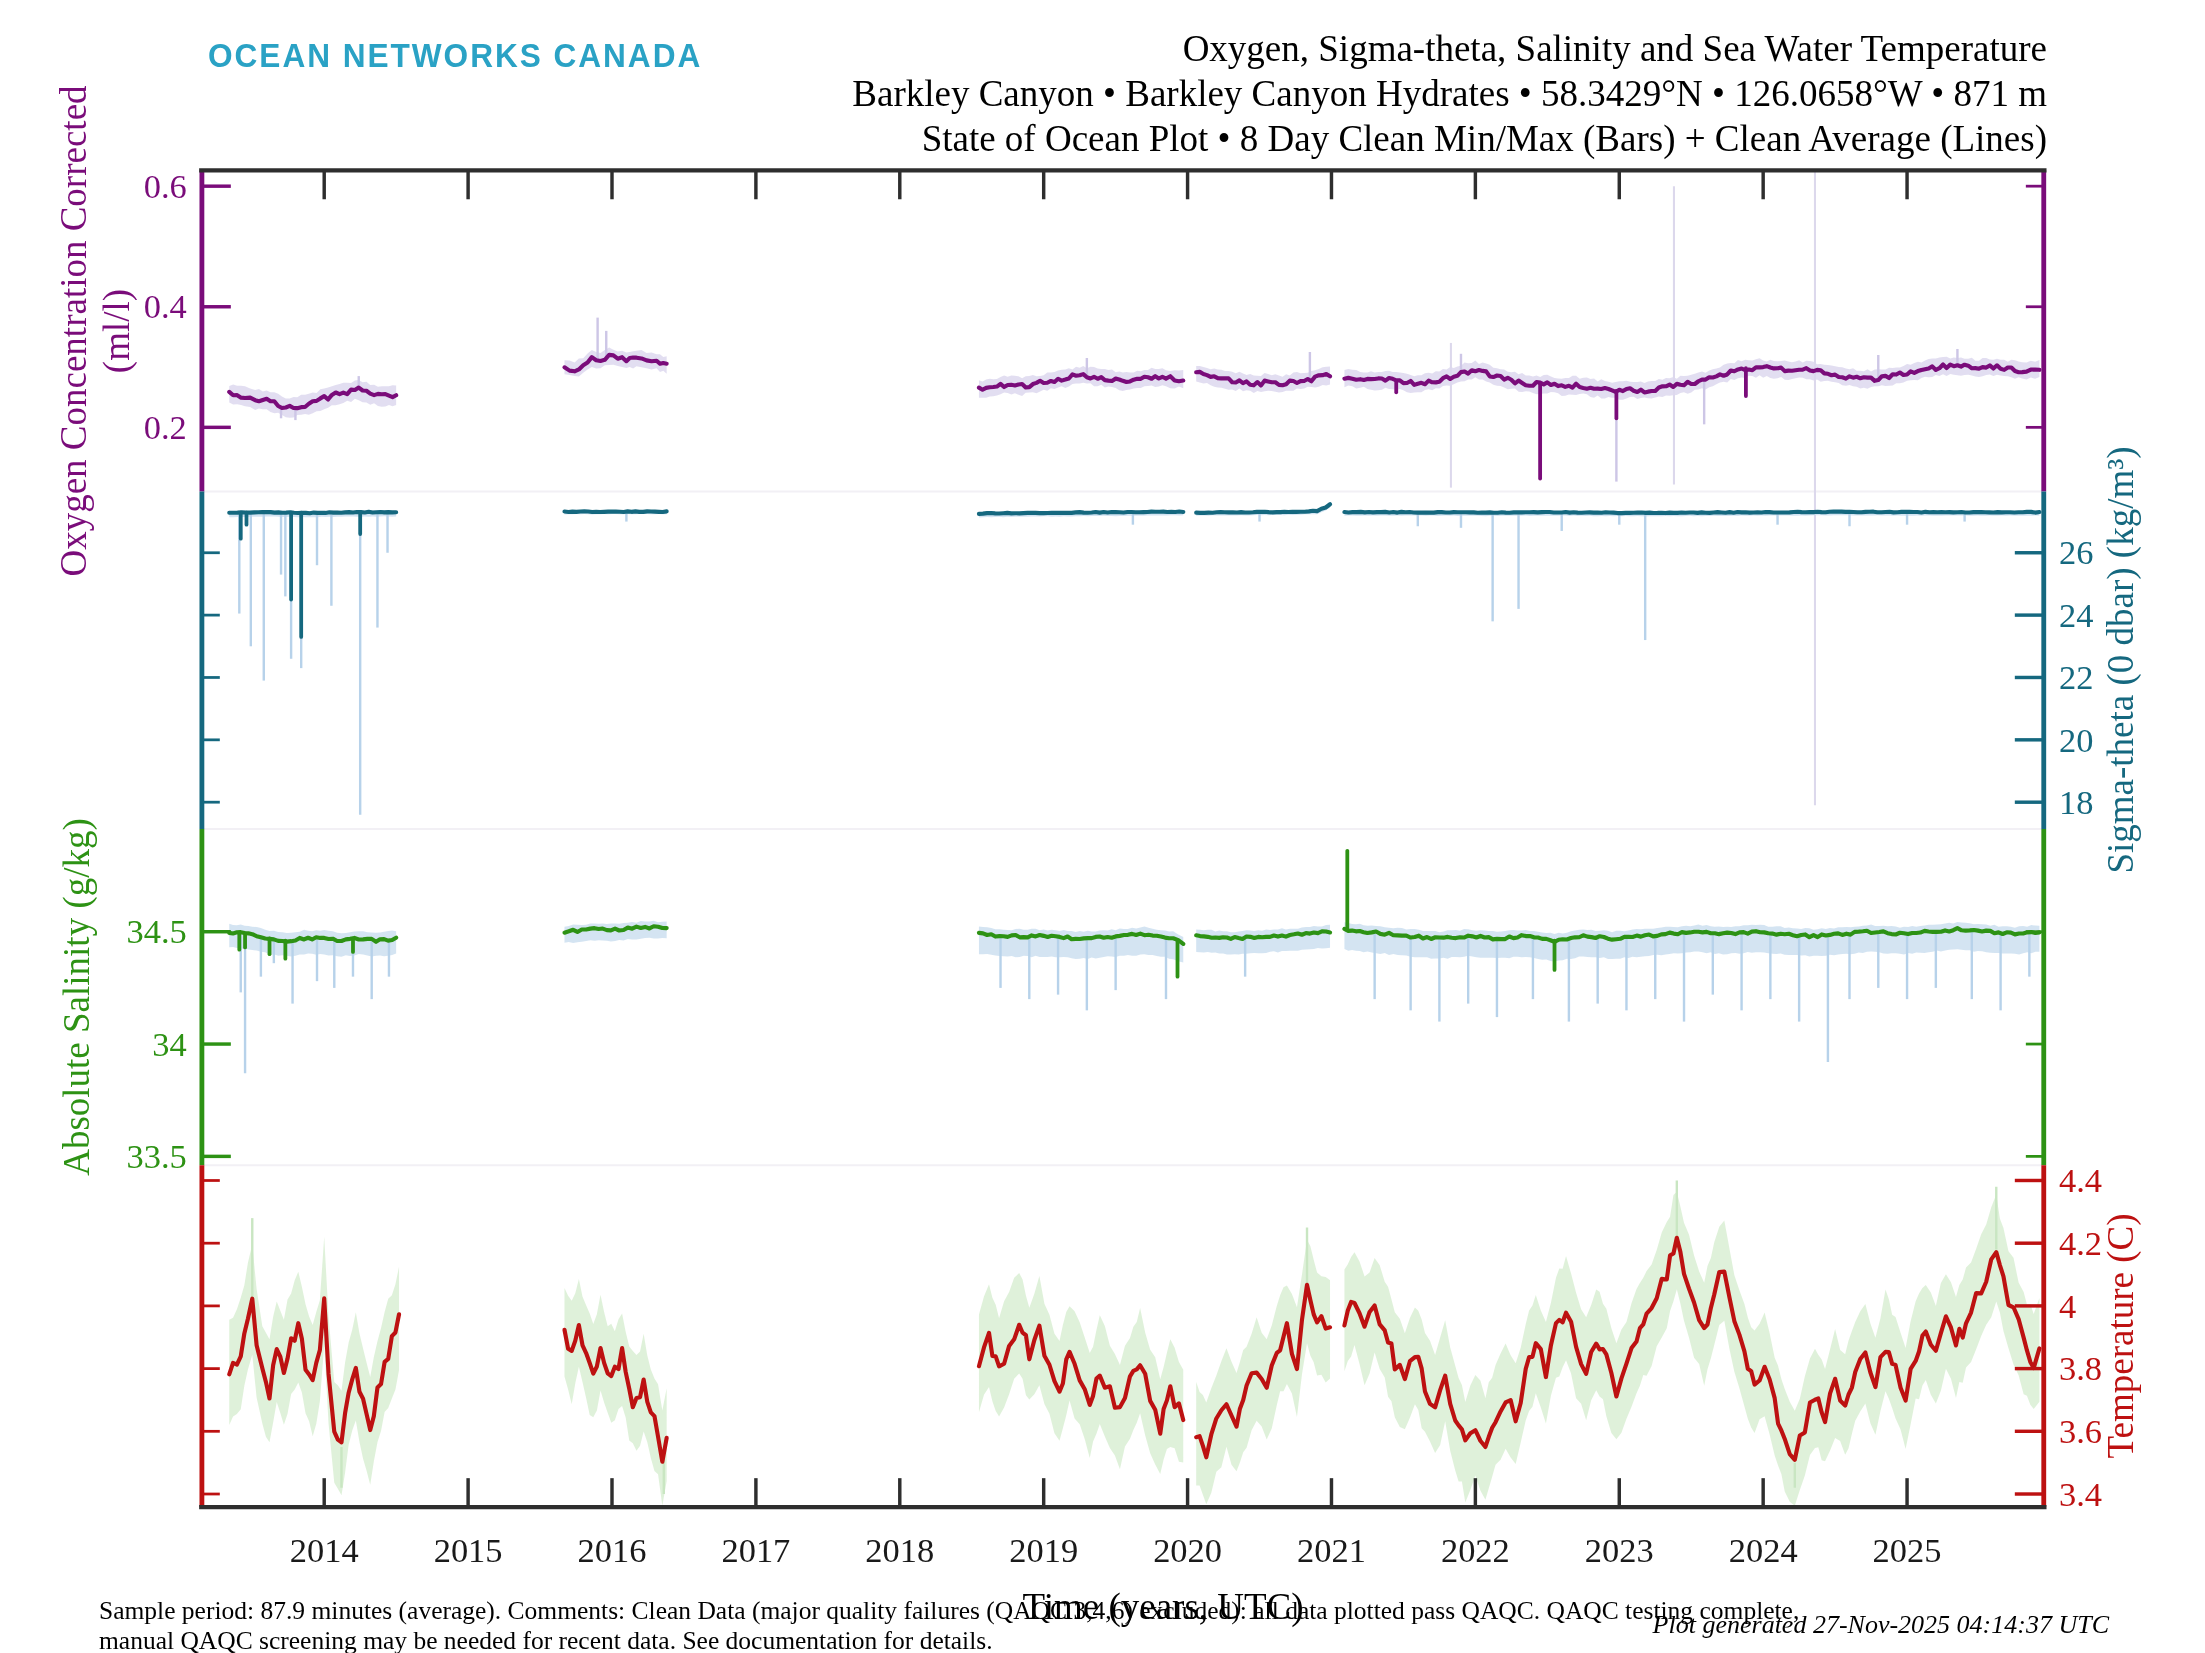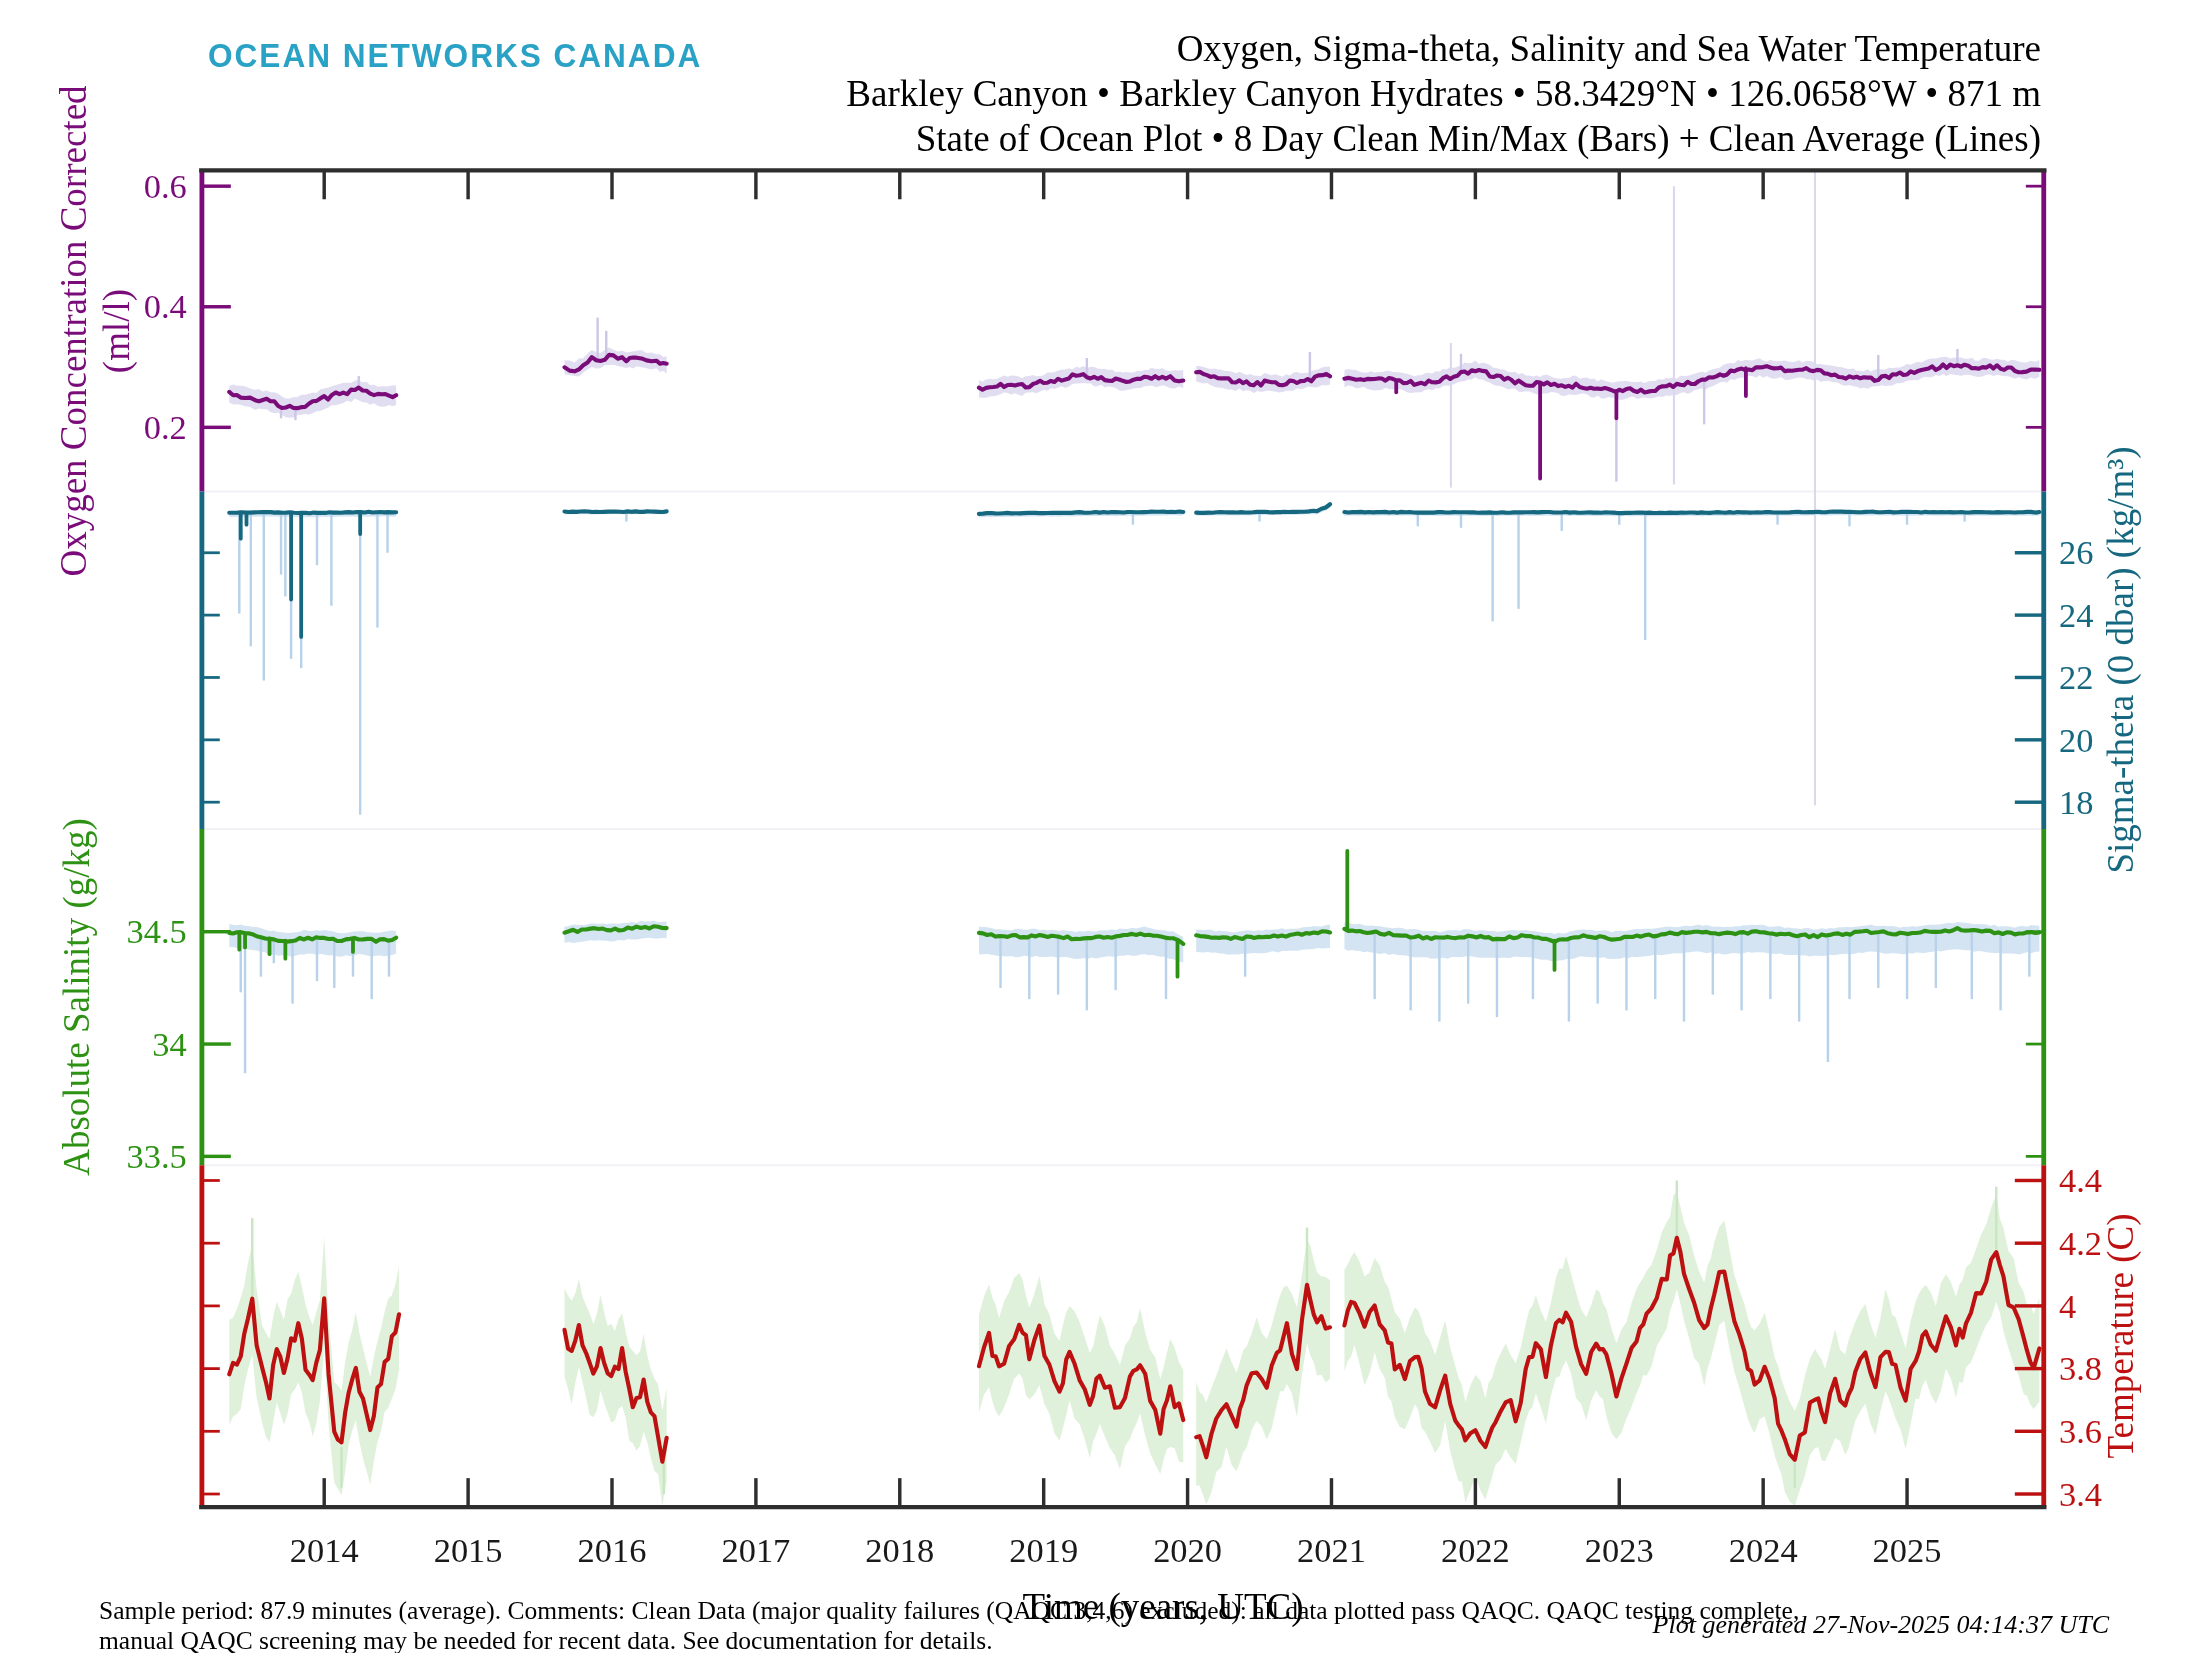--- a/index.html
+++ b/index.html
@@ -1,20 +1,20 @@
 <!DOCTYPE html>
 <html style="font-size:11px"><head>
 <meta charset="utf-8">
 <style>
   html,body{margin:0;padding:0;background:#ffffff;}
   .page{position:relative;width:2205px;height:1654px;background:#fff;overflow:hidden;
         font-family:"Liberation Serif","DejaVu Serif",serif;color:#000;}
   .logo{position:absolute;left:208px;top:36px;font-family:"Liberation Sans","DejaVu Sans",sans-serif;
         font-weight:bold;font-size:34px;letter-spacing:2.1px;transform:scaleX(0.93);transform-origin:left top;}
-  .titleblock{position:absolute;right:164px;top:26px;text-align:right;font-size:37px;line-height:1.22;white-space:nowrap;}
+  .titleblock{position:absolute;right:158px;top:26px;text-align:right;font-size:37px;line-height:1.22;white-space:nowrap;}
   .ylab{position:absolute;white-space:nowrap;font-size:37px;text-align:center;line-height:1.15;
         transform:translate(-50%,-50%) rotate(-90deg);}
   .xlab{position:absolute;left:1123px;top:1585px;transform:translateX(-50%);font-size:37px;margin-left:40px;}
   .footer1{position:absolute;left:99px;top:1596px;font-size:25.5px;white-space:nowrap;}
   .footer2{position:absolute;left:99px;top:1626px;font-size:25.5px;white-space:nowrap;}
   .gennote{position:absolute;right:96px;top:1610px;font-size:26px;font-style:italic;white-space:nowrap;}
   svg{position:absolute;left:0;top:0;}
   svg text{font-family:"Liberation Serif","DejaVu Serif",serif;}
 </style>
 </head>

